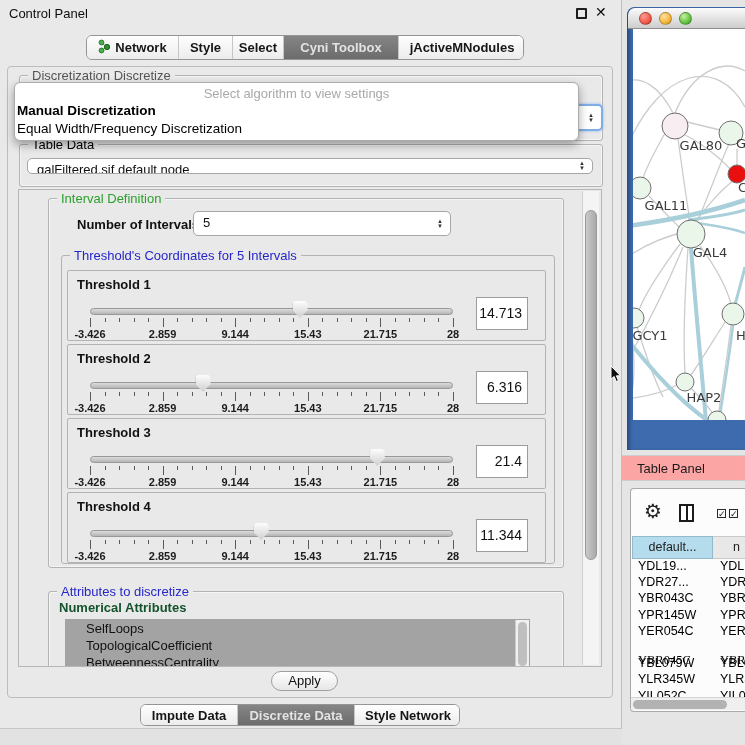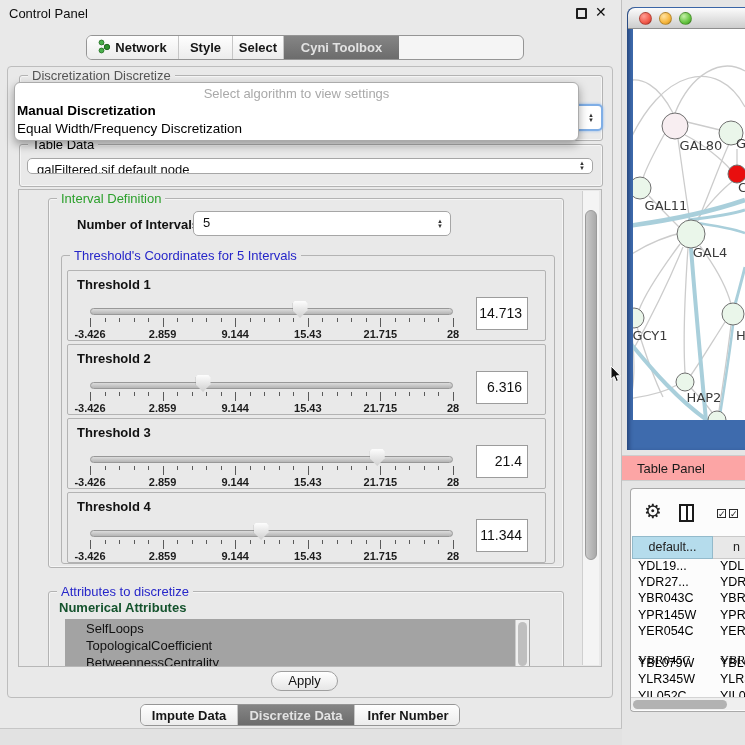--- a/index.html
+++ b/index.html
@@ -113,20 +113,23 @@
           <span>Network</span>
         </div>
         <div class="tabseg" style="width: 54px;">
           <span>Style</span>
         </div>
         <div class="tabseg" style="width: 51px;">
           <span>Select</span>
         </div>
         <div class="tabseg selected" style="width: 115px;">
           <span>Cyni Toolbox</span>
+        </div>
+        <div class="tabseg" style="width: 126px;">
+          <span>jActiveMNodules</span>
         </div>
       </div>
 
     <div id="main-panel">
       <div id="disc-group" class="group">
         <div class="group-title">Discretization Discretize</div>
         <div id="algo-combo" class="combo">
             <span class="spin">▲<br>▼</span>
           </div>
       </div>
@@ -355,21 +358,21 @@
     </div>
 
     <div id="bottom-tabbar" class="tabbar">
         <div class="tabseg" style="width: 97px;">
           <span>Impute Data</span>
         </div>
         <div class="tabseg selected" style="width: 117px;">
           <span>Discretize Data</span>
         </div>
         <div class="tabseg" style="width: 106px;">
-          <span>Infer Number</span>
+          <span>Style Network</span>
         </div>
       </div>
     <div id="cp-bottom-strip"></div>
   </div>
 
   <div id="desktop-right"></div>
 
   <div id="net-frame">
     <div id="net-titlebar">
       <div id="tl-red" class="tl"></div>

